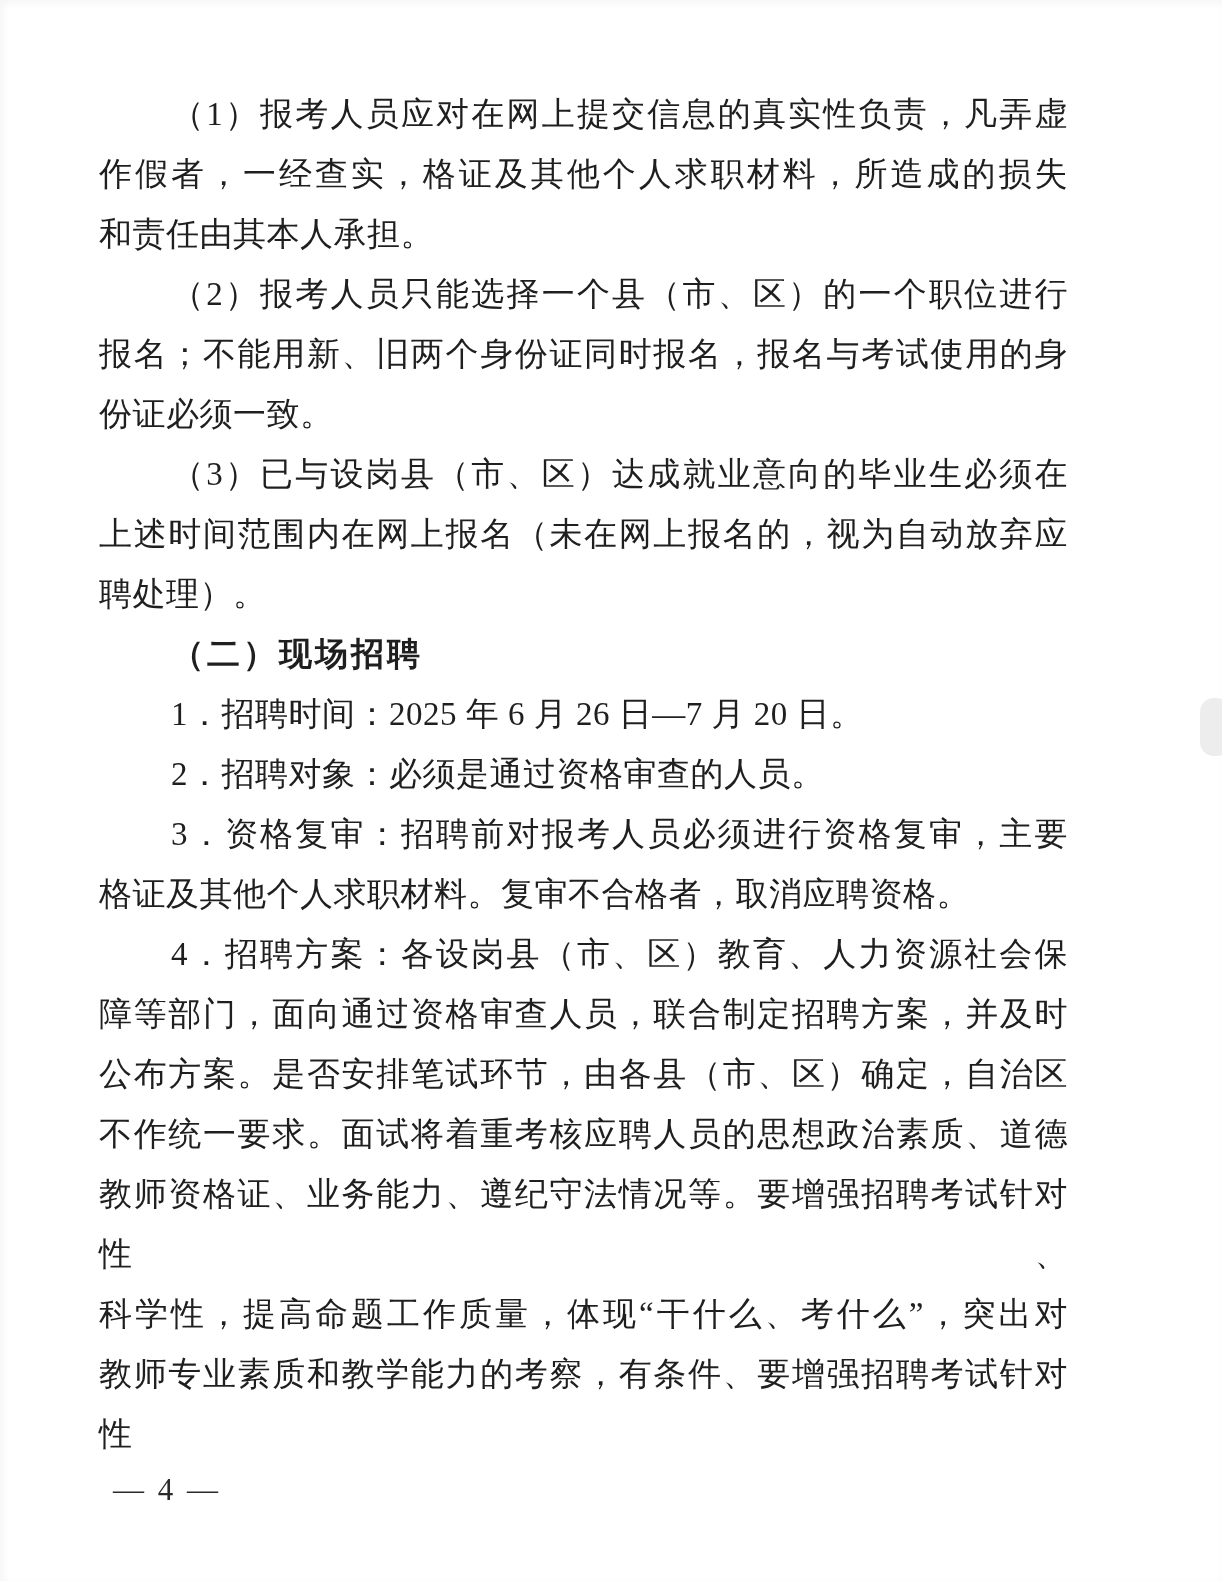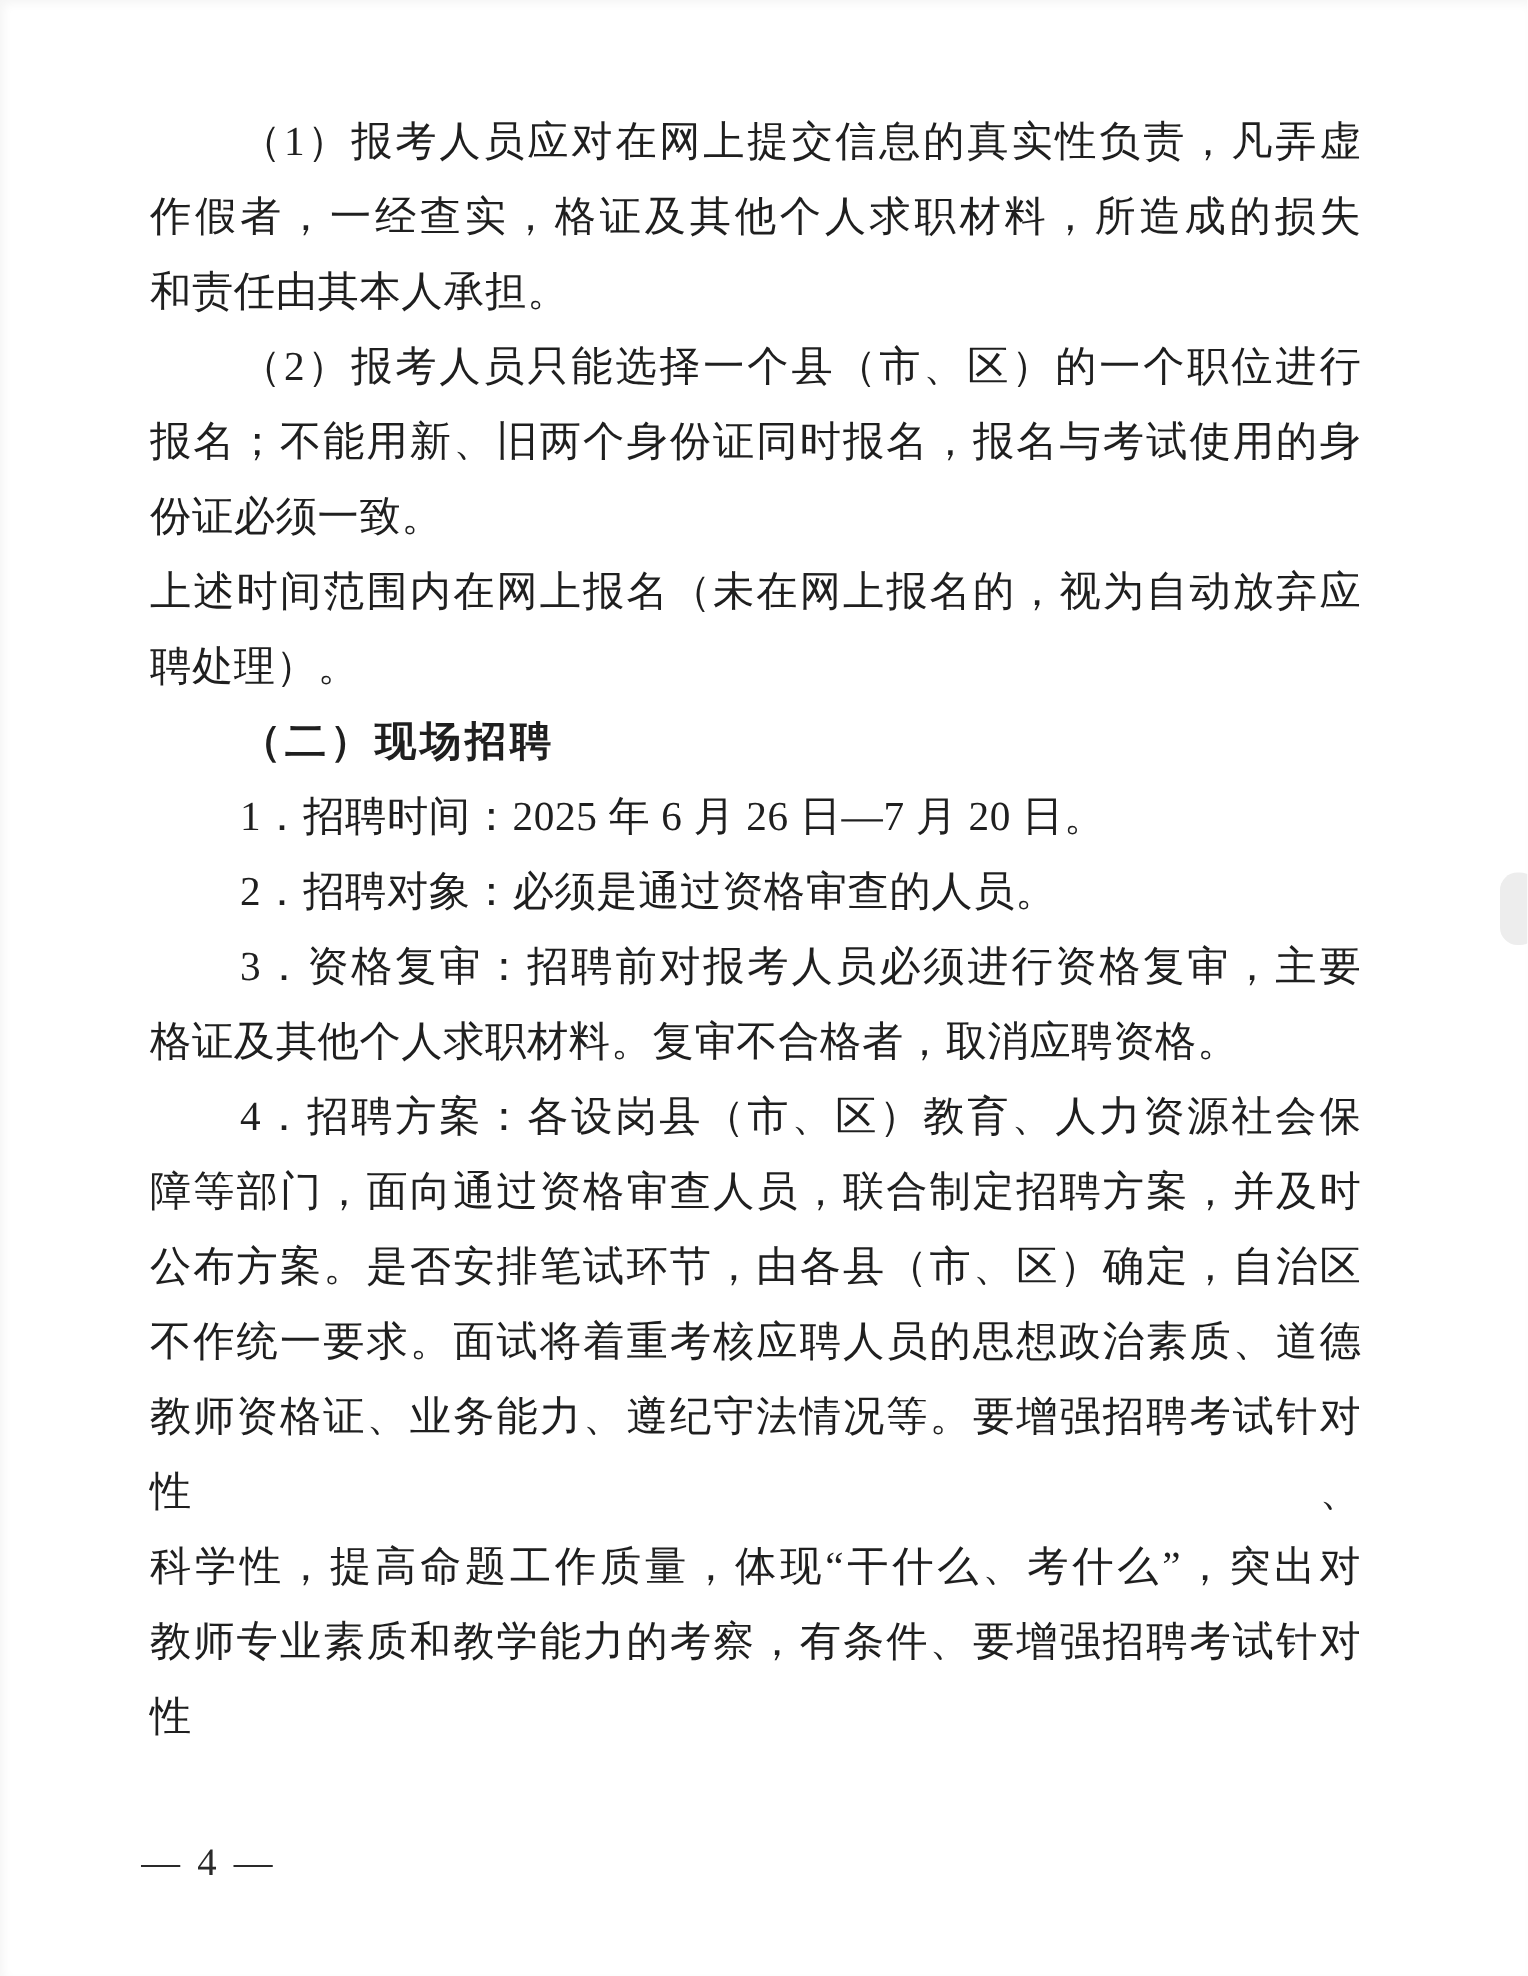--- a/index.html
+++ b/index.html
@@ -11,21 +11,21 @@
     position: relative;
     width: 1222px;
     height: 1581px;
     background: #ffffff;
     overflow: hidden;
     box-shadow: inset 3px 3px 8px rgba(0,0,0,0.045);
     font-family: "Liberation Serif", "DejaVu Serif", serif;
   }
   .text-block {
     position: absolute;
-    left: 120px;
+    left: 99px;
     top: 84px;
     width: 969px;
     font-size: 33px;
     line-height: 60px;
     color: #1f1f1f;
     letter-spacing: 0.5px;
   }
   .line {
     text-align: justify;
     white-space: normal;
@@ -64,20 +64,21 @@
 
 <div class="page">
 
   <div class="text-block">
     <div class="line indent j">（1）报考人员应对在网上提交信息的真实性负责，凡弄虚</div>
     <div class="line j">作假者，一经查实，格证及其他个人求职材料，所造成的损失</div>
     <div class="line">和责任由其本人承担。</div>
     <div class="line indent j">（2）报考人员只能选择一个县（市、区）的一个职位进行</div>
     <div class="line j">报名；不能用新、旧两个身份证同时报名，报名与考试使用的身</div>
     <div class="line">份证必须一致。</div>
+    <div class="line indent j">（3）已与设岗县（市、区）达成就业意向的毕业生必须在</div>
     <div class="line j">上述时间范围内在网上报名（未在网上报名的，视为自动放弃应</div>
     <div class="line">聘处理）。</div>
     <div class="line indent heading">（二）现场招聘</div>
     <div class="line indent">1．招聘时间：2025 年 6 月 26 日—7 月 20 日。</div>
     <div class="line indent">2．招聘对象：必须是通过资格审查的人员。</div>
     <div class="line indent j">3．资格复审：招聘前对报考人员必须进行资格复审，主要</div>
     <div class="line">格证及其他个人求职材料。复审不合格者，取消应聘资格。</div>
     <div class="line indent j">4．招聘方案：各设岗县（市、区）教育、人力资源社会保</div>
     <div class="line j">障等部门，面向通过资格审查人员，联合制定招聘方案，并及时</div>
     <div class="line j">公布方案。是否安排笔试环节，由各县（市、区）确定，自治区</div>

